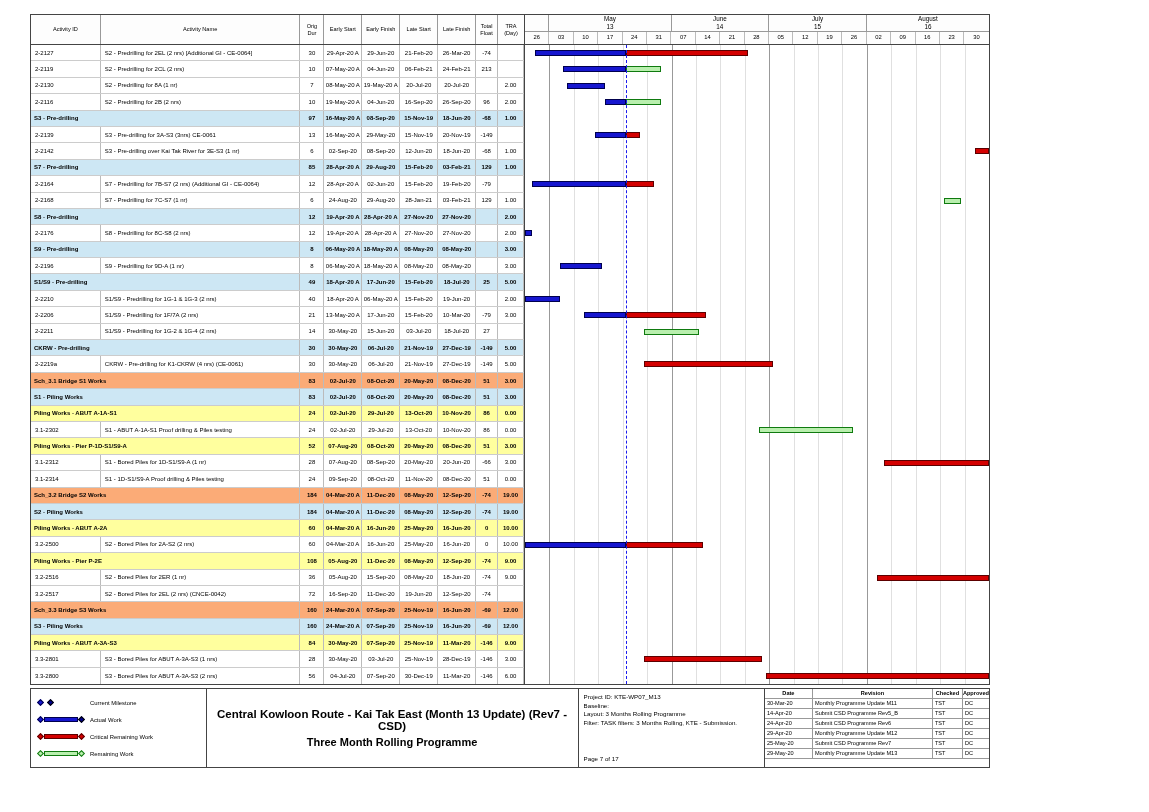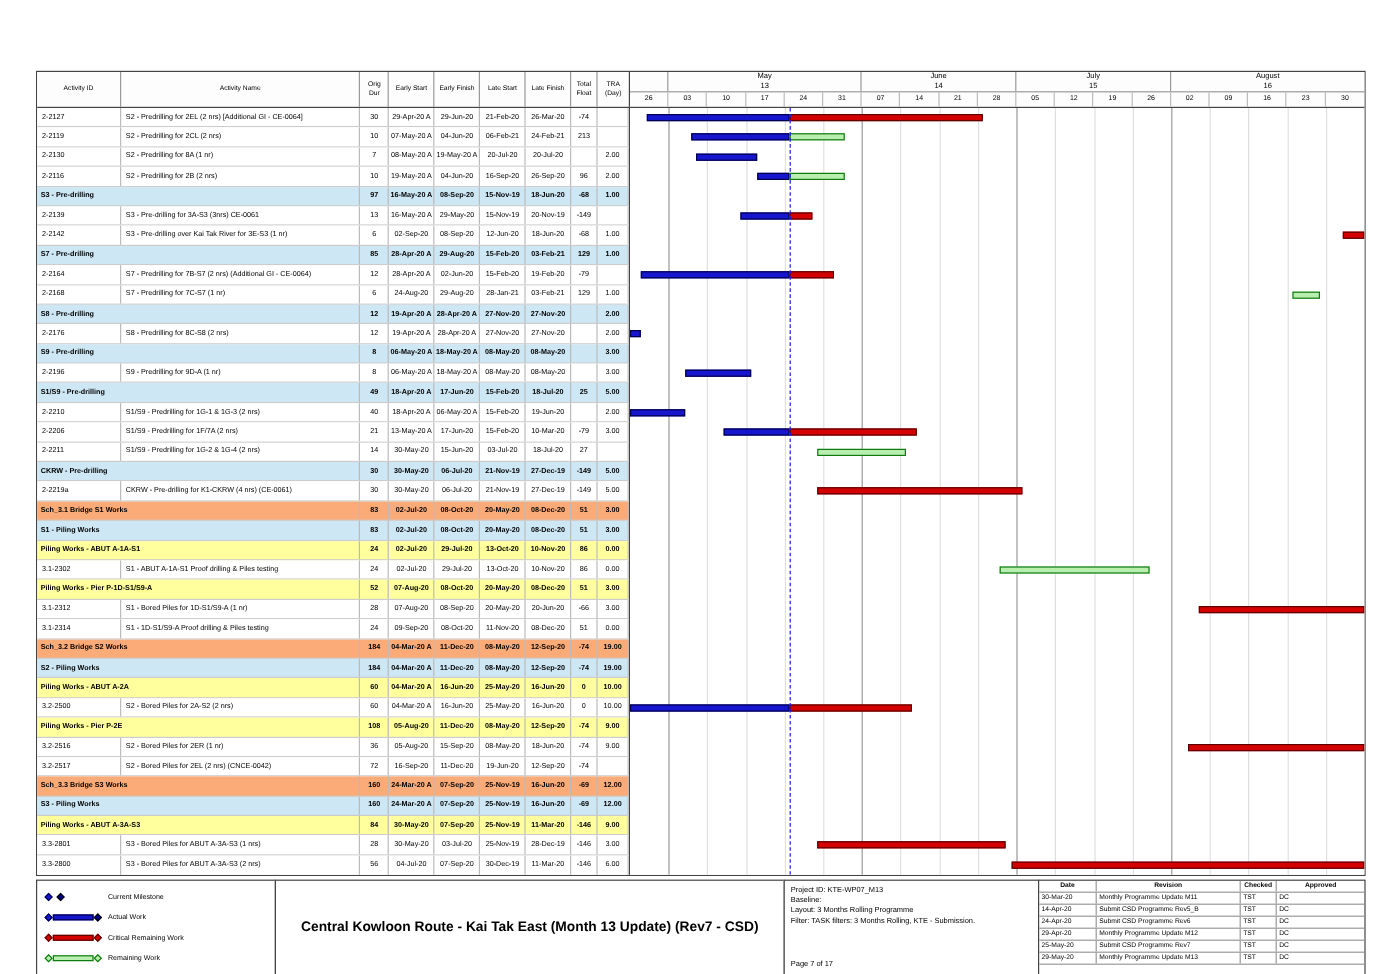--- a/index.html
+++ b/index.html
@@ -1,18 +1,18 @@
 <!DOCTYPE html>
 <html><head>
 <meta charset="utf-8">
 <style>
   * { box-sizing: border-box; margin: 0; padding: 0; }
   html,body { width:1149px; height:812px; background:#fff; overflow:hidden;
               font-family:"Liberation Sans", sans-serif; color:#000; }
-  .page { position:absolute; left:30px; top:14px; width:1108px;margin-top:45px; }
+  .page { position:absolute; left:30px; top:14px; width:960px; }
 
   
   .sched { border:1px solid #444; }
   .hdr { display:flex; height:30px; border-bottom:1px solid #444; background:#fdfdfd; }
   .left-hdr { display:flex; width:494px; border-right:1px solid #444; }
   .hcell { border-right:1px solid #999; display:flex; align-items:center; justify-content:center;
            text-align:center; font-size:5.6px; line-height:6.5px; padding:1px; }
   .c0{width:70px}.c1{width:200px}.c2{width:24px}.c3{width:38px}.c4{width:38px}
   .c5{width:38px}.c6{width:38px}.c7{width:22px}.c8{width:26px;border-right:none}
   .gantt-hdr { flex:1; display:flex; flex-direction:column; }
@@ -696,20 +696,21 @@
           <span class="dmd d-grn"></span>
             <span class="lbar lb-rem"></span>
             <span class="dmd d-grn"></span>
         </span>
         <span>Remaining Work</span>
       </div>
     </div>
 
     <div class="fbox titlebox">
       <div class="t1">Central Kowloon Route - Kai Tak East (Month 13 Update) (Rev7 - CSD)</div>
+      <div class="t2">Three Month Rolling Programme</div>
     </div>
 
     <div class="fbox infobox">
       <div>Project ID: KTE-WP07_M13</div>
       <div>Baseline:</div>
       <div>Layout: 3 Months Rolling Programme</div>
       <div>Filter: TASK filters: 3 Months Rolling, KTE - Submission.</div>
       <div class="pageline">Page 7 of 17</div>
     </div>
 

